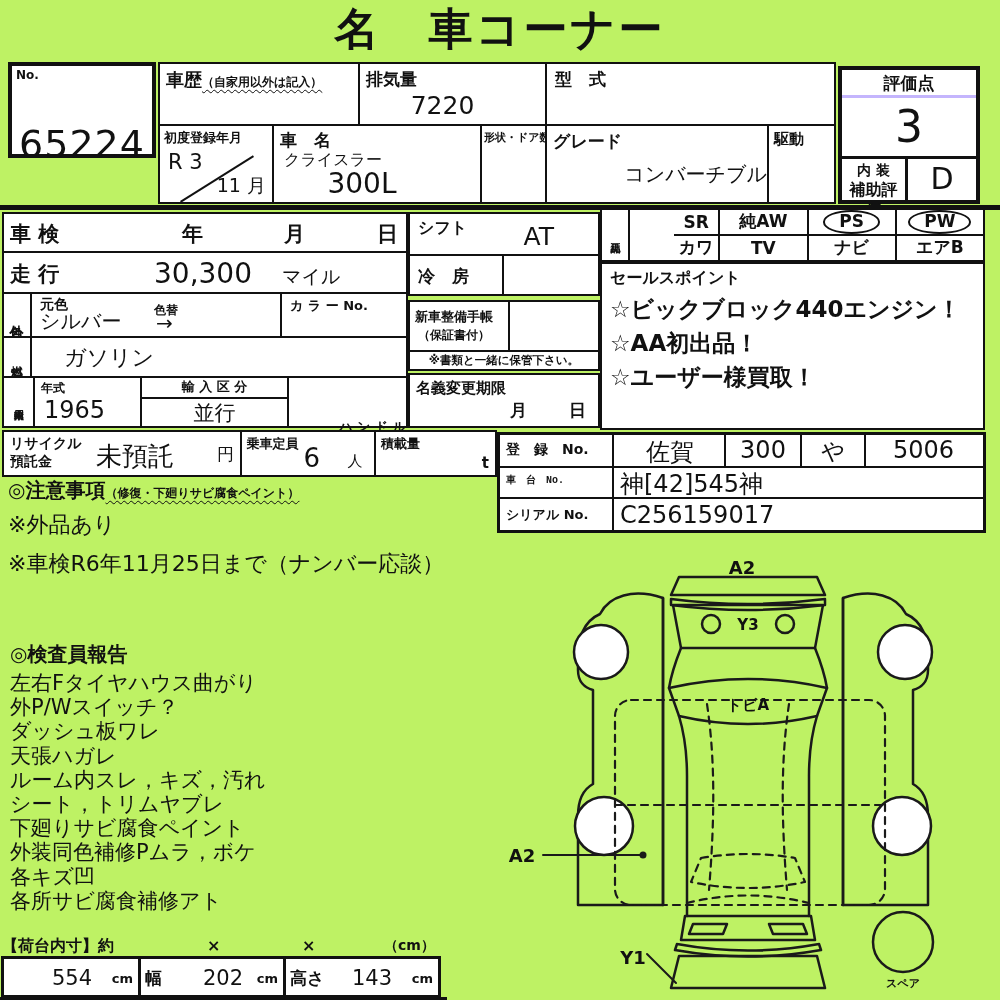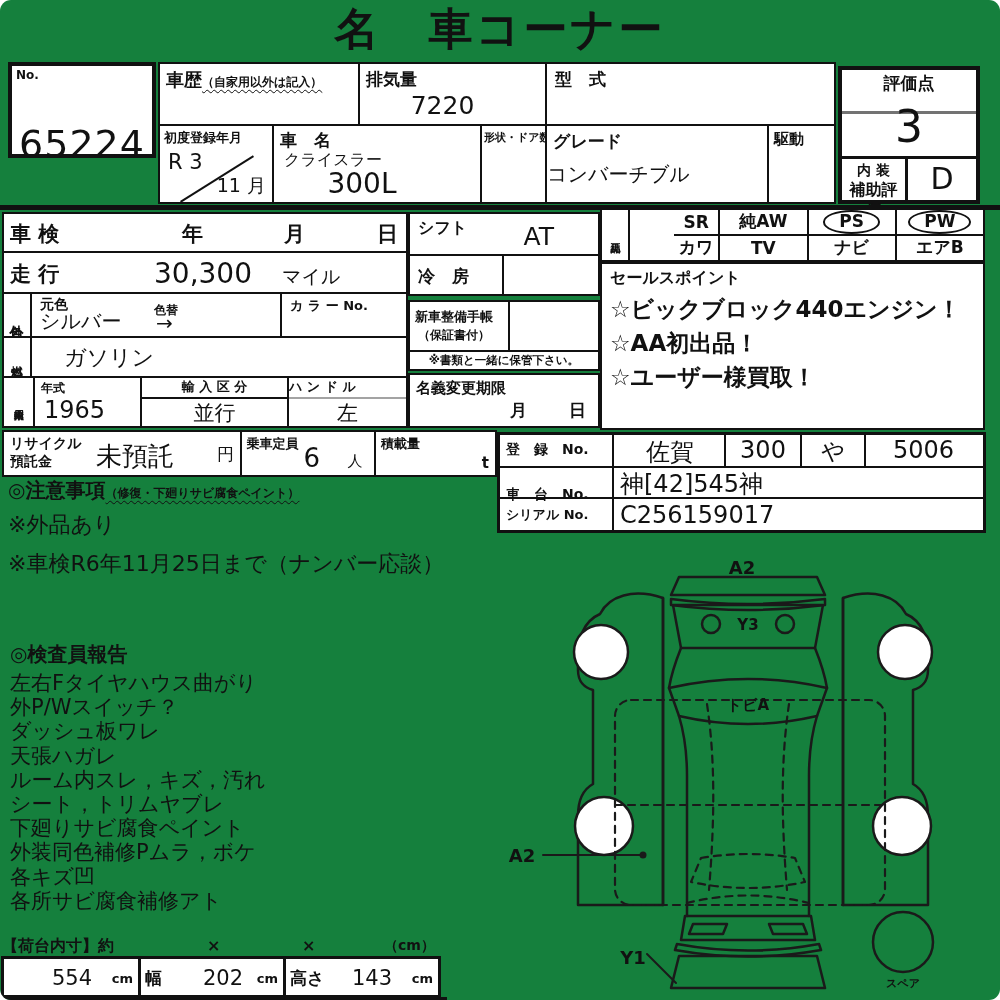--- a/index.html
+++ b/index.html
@@ -1,17 +1,17 @@
 <!DOCTYPE html>
 <html><head>
 <meta charset="utf-8">
 <style>
   html,body{margin:0;padding:0;background:#fff;}
-  .sheet{position:relative;width:1000px;height:1000px;background:#15803d;color:#111;
-         font-family:"DejaVu Sans","Liberation Sans",sans-serif;overflow:hidden;border-radius:11px;}
+  .sheet{position:relative;width:1000px;height:1000px;background:#bef264;color:#111;
+         font-family:"DejaVu Sans","Liberation Sans",sans-serif;overflow:hidden;}
   .abs{position:absolute;box-sizing:border-box;}
   .cell{position:absolute;box-sizing:border-box;border:2.5px solid #111;background:#fff;}
   .b{font-weight:bold;}
   .vlab{writing-mode:vertical-rl;text-orientation:upright;font-weight:bold;line-height:1;
         display:flex;align-items:center;justify-content:center;letter-spacing:1px;}
   .title{position:absolute;left:0;top:0;width:100%;text-align:center;font-size:44px;font-weight:bold;letter-spacing:3px;}
   .wavy{text-decoration:underline wavy 1px;text-underline-offset:3px;}
   .score-box{border:4px solid #111;}
   .sep{position:absolute;background:#111;}
   .gtable{display:grid;position:absolute;}
@@ -56,28 +56,28 @@
   <div class="cell" style="left:272px;top:124px;width:210px;height:80px;">
     <span class="abs b" style="left:6px;top:3px;font-size:17px;">車　名</span>
     <span class="abs" style="left:10px;top:24px;font-size:16px;">クライスラー</span>
     <span class="abs" style="left:0;right:30px;bottom:2px;text-align:center;font-size:28px;">300L</span>
   </div>
   <div class="cell" style="left:480px;top:124px;width:67px;height:80px;">
     <span class="abs b" style="left:2px;top:4px;font-size:11px;white-space:nowrap;">形状・ドア数</span>
   </div>
   <div class="cell" style="left:545px;top:124px;width:224px;height:80px;">
     <span class="abs b" style="left:6px;top:4px;font-size:17px;">グレード</span>
-    <span class="abs" style="left:0;right:0;bottom:14px;text-align:left;font-size:20px;">コンバーチブル</span>
+    <span class="abs" style="left:0;right:0;bottom:14px;text-align:right;font-size:20px;">コンバーチブル</span>
   </div>
   <div class="cell" style="left:767px;top:124px;width:69px;height:80px;">
     <span class="abs b" style="left:5px;top:4px;font-size:15px;">駆動</span>
   </div>
 
   <div class="cell score-box" style="left:838px;top:66px;width:142px;height:138px;">
-    <div class="abs" style="left:0;right:0;top:0;height:44px;border-bottom:3px solid #737373;text-align:center;font-weight:bold;font-size:17px;line-height:26px;">評価点</div>
+    <div class="abs" style="left:0;right:0;top:0;height:28px;border-bottom:3px solid #c4b5fd;text-align:center;font-weight:bold;font-size:17px;line-height:26px;">評価点</div>
     <div class="abs" style="left:0;right:0;top:28px;height:60px;text-align:center;font-size:44px;line-height:58px;">3</div>
     <div class="abs" style="left:0;right:0;bottom:0;height:44px;border-top:3px solid #111;">
       <div class="abs" style="left:0;top:0;bottom:0;width:66px;border-right:3px solid #111;text-align:center;">
         <div class="b" style="font-size:14px;margin-top:3px;">内 装</div>
         <div class="b" style="font-size:16px;">補助評価</div>
       </div>
       <div class="abs" style="left:66px;right:0;top:0;bottom:0;text-align:center;font-size:30px;line-height:40px;">D</div>
     </div>
   </div>
 
@@ -110,21 +110,21 @@
   </div>
   <div class="cell" style="left:2px;top:376px;width:406px;height:52px;">
     <div class="abs vlab" style="left:0;top:0;bottom:0;width:31px;border-right:2.5px solid #111;font-size:10px;letter-spacing:0;">輸入車用</div>
     <span class="abs b" style="left:37px;top:2px;font-size:12px;">年式</span>
     <span class="abs" style="left:40px;bottom:2px;font-size:24px;">1965</span>
     <div class="abs" style="left:136px;top:0;bottom:0;width:147px;border-left:2.5px solid #111;">
       <div style="height:19px;border-bottom:2px solid #111;text-align:center;font-weight:bold;font-size:13px;line-height:18px;white-space:nowrap;">輸 入 区 分</div>
       <div style="text-align:center;font-size:21px;line-height:28px;">並行</div>
     </div>
     <div class="abs" style="left:283px;top:0;bottom:0;right:0;border-left:2.5px solid #111;">
-      <div style="height:19px;border-bottom:2px solid #a3a3a3;text-align:left;font-weight:bold;font-size:13px;line-height:18px;white-space:nowrap;">ハ ン ド ル</div>
+      <div style="height:19px;border-bottom:2px solid #a3a3a3;text-align:right;font-weight:bold;font-size:13px;line-height:18px;white-space:nowrap;margin-top:40px;">ハ ン ド ル</div>
       <div style="text-align:center;font-size:21px;line-height:28px;">左</div>
     </div>
   </div>
 
   <div class="cell" style="left:408px;top:212px;width:192px;height:44px;">
     <span class="abs b" style="left:8px;top:4px;font-size:16px;">シフト</span>
     <span class="abs" style="right:44px;top:8px;font-size:25px;">AT</span>
   </div>
   <div class="cell" style="left:408px;top:254px;width:192px;height:42px;">
     <span class="abs b" style="left:8px;top:9px;font-size:17px;">冷　房</span>
@@ -205,21 +205,21 @@
       <span class="abs" style="left:112px;top:0;bottom:0;border-left:2.5px solid #111;"></span>
       <span class="abs" style="left:120px;width:100px;top:1px;text-align:center;font-size:24px;">佐賀</span>
       <span class="abs" style="left:224px;top:0;bottom:0;border-left:2.5px solid #111;"></span>
       <span class="abs" style="left:228px;width:70px;top:1px;text-align:center;font-size:24px;">300</span>
       <span class="abs" style="left:300px;top:0;bottom:0;border-left:2.5px solid #111;"></span>
       <span class="abs" style="left:304px;width:58px;top:1px;text-align:center;font-size:23px;">や</span>
       <span class="abs" style="left:364px;top:0;bottom:0;border-left:2.5px solid #111;"></span>
       <span class="abs" style="left:368px;right:4px;top:1px;text-align:center;font-size:24px;">5006</span>
     </div>
     <div class="abs" style="left:0;right:0;top:33px;height:31px;border-bottom:2.5px solid #111;">
-      <span class="abs b" style="left:6px;top:18px;font-size:14px;white-space:nowrap;">車　台　No.</span>
+      <span class="abs b" style="left:6px;top:5px;font-size:10px;white-space:nowrap;font-family:Liberation Mono, monospace;">車　台　No.</span>
       <span class="abs" style="left:112px;top:0;bottom:0;border-left:2.5px solid #111;"></span>
       <span class="abs" style="left:120px;top:0px;font-size:24px;">神[42]545神</span>
     </div>
     <div class="abs" style="left:0;right:0;top:64px;bottom:0;">
       <span class="abs b" style="left:6px;top:7px;font-size:13px;white-space:nowrap;">シリアル No.</span>
       <span class="abs" style="left:112px;top:0;bottom:0;border-left:2.5px solid #111;"></span>
       <span class="abs" style="left:120px;top:2px;font-size:24px;">C256159017</span>
     </div>
   </div>
 

